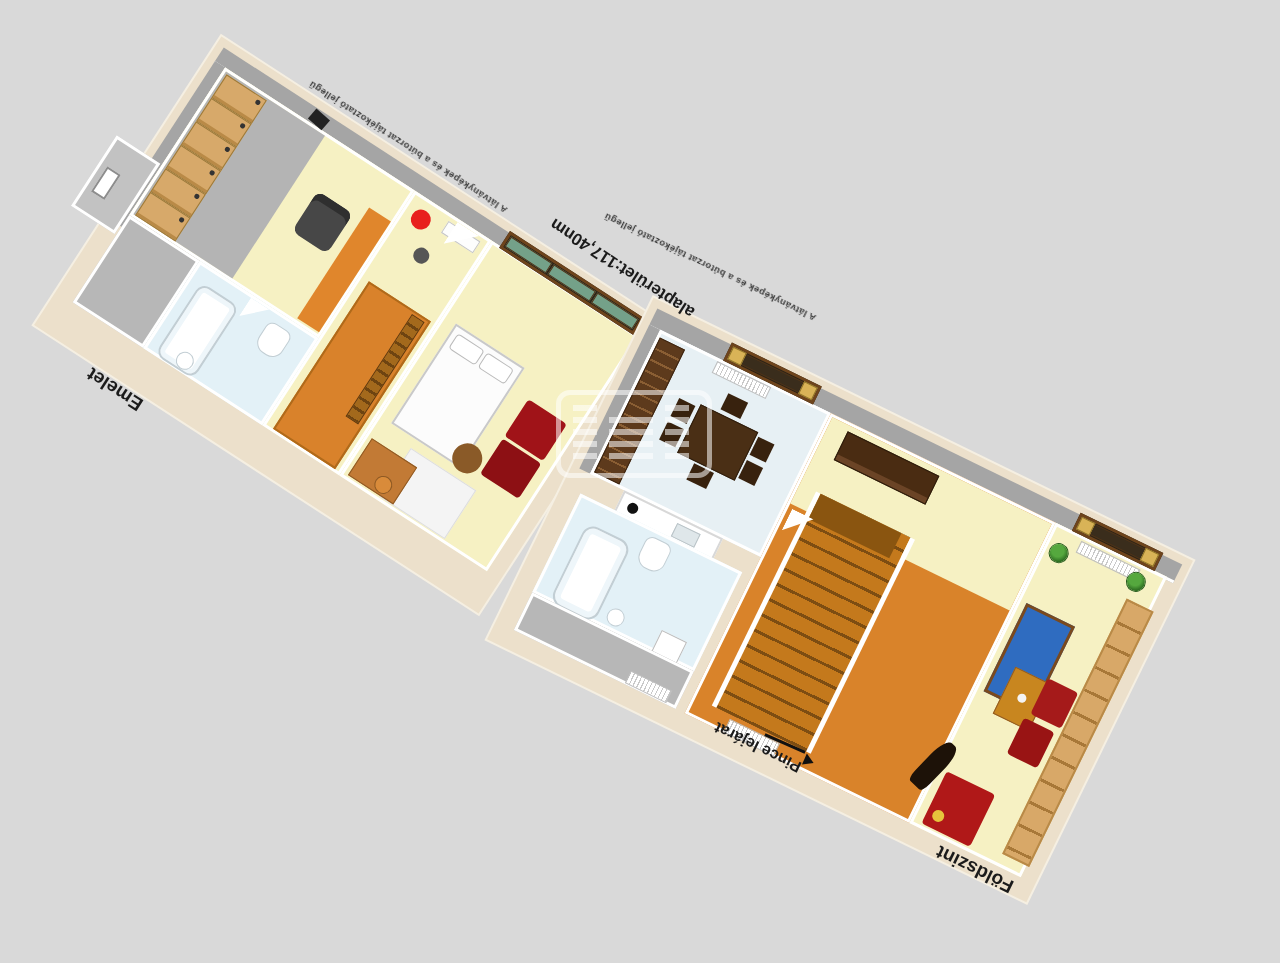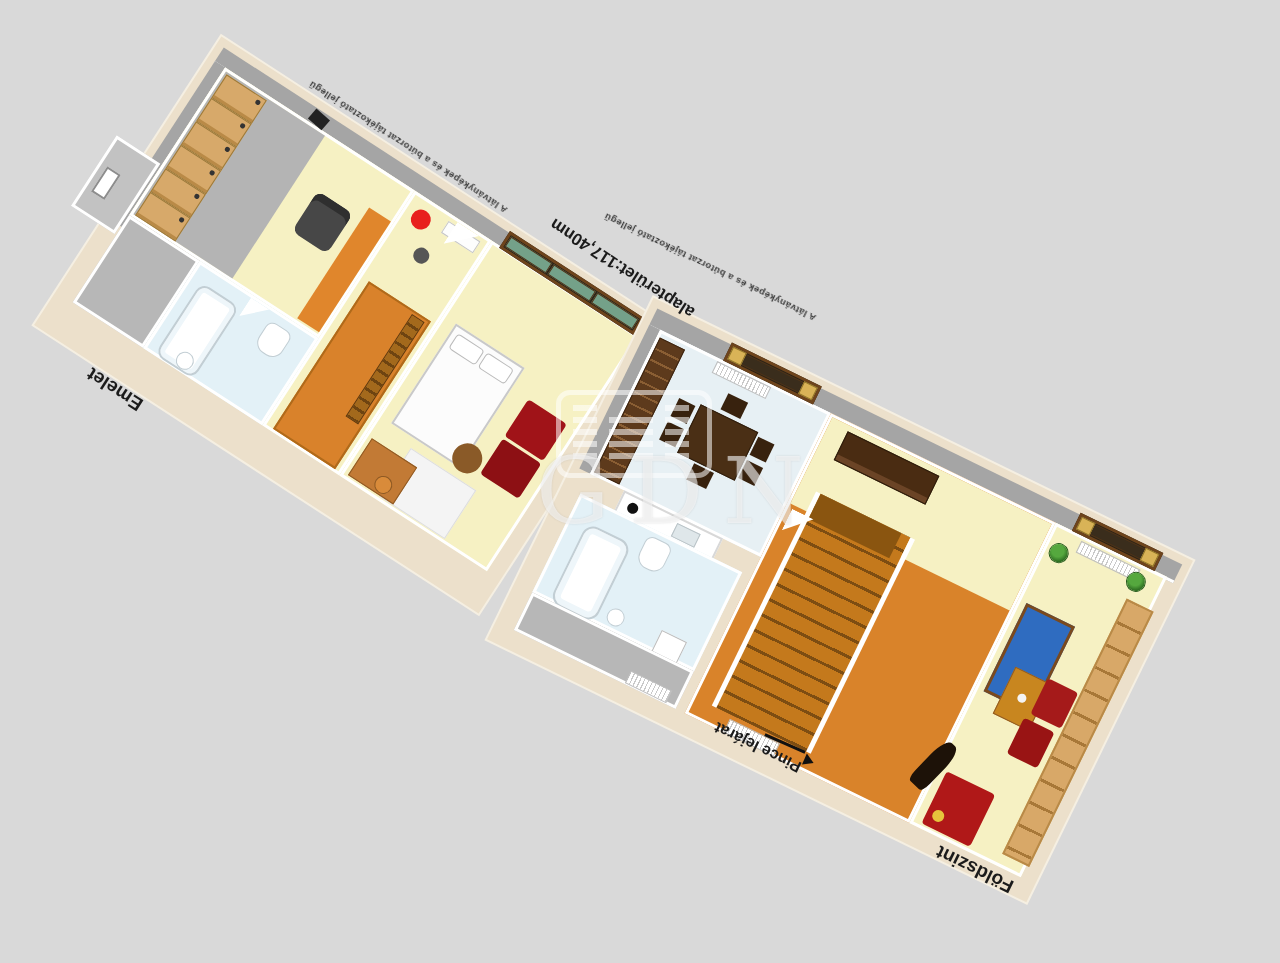--- a/index.html
+++ b/index.html
@@ -176,15 +176,14 @@
 
   <div class="label flipL tinytext" style="left:268px;top:142px;width:280px;">A látványképek és a bútorzat tájékoztató jellegű</div>
 
   <div class="label flipR tinytext" style="left:545px;top:262px;width:330px;">A látványképek és a bútorzat tájékoztató jellegű</div>
 
   <div class="wm-logo" style="left:556px;top:390px;width:146px;height:78px;">
     <div class="wm-col" style="left:12px;top:10px;width:24px;height:58px;"></div>
     <div class="wm-col" style="left:48px;top:22px;width:44px;height:46px;"></div>
     <div class="wm-col" style="left:104px;top:10px;width:24px;height:58px;"></div>
   </div>
-  <div class="watermark-letters" style="left:536px;top:438px;">GDN</div>
 
 </div>
 
 </body></html>

